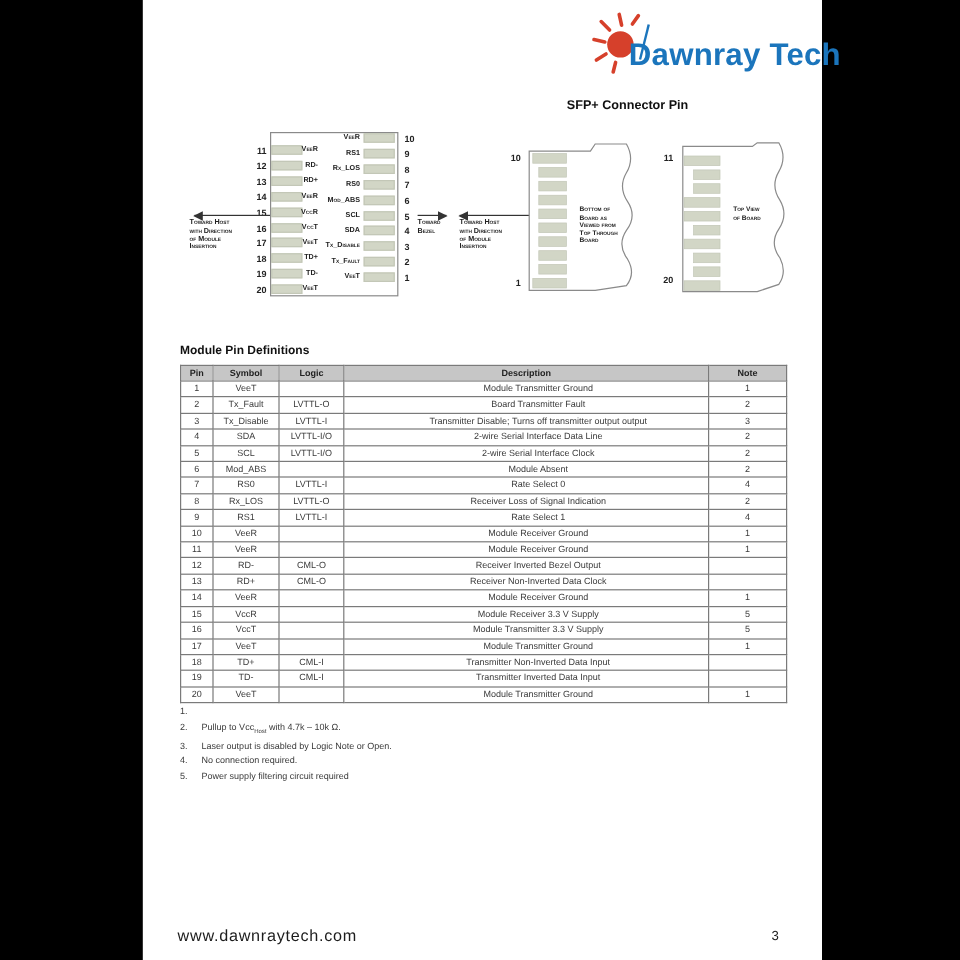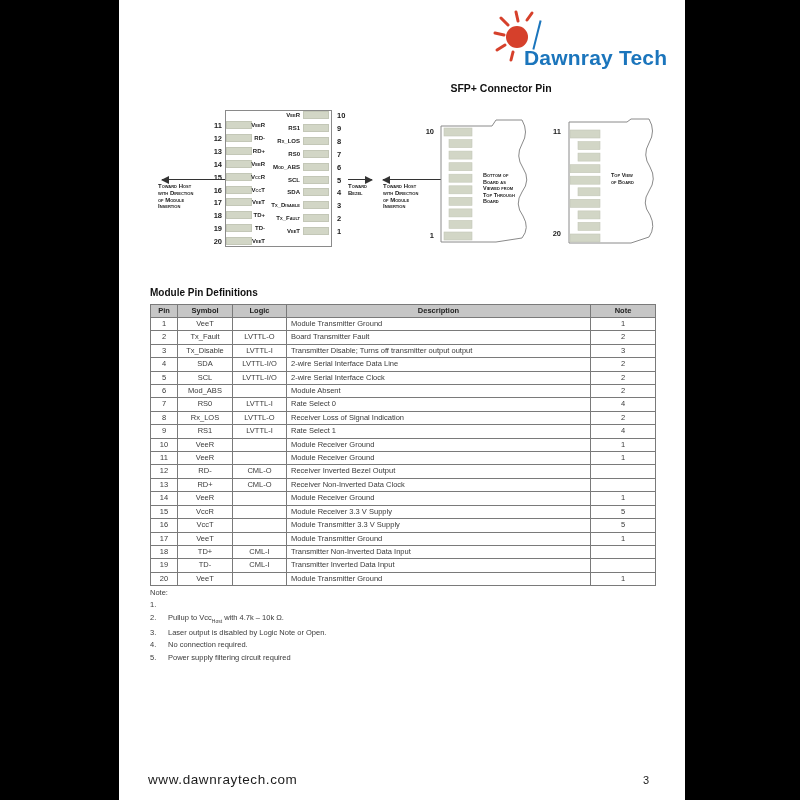--- a/index.html
+++ b/index.html
@@ -2,27 +2,27 @@
 <html><head>
 <meta charset="utf-8">
 <style>
   html,body{margin:0;padding:0}
   body{width:800px;height:800px;background:#000;font-family:"Liberation Sans",sans-serif;overflow:hidden;position:relative}
   .abs{position:absolute}
   .paper{position:absolute;left:119px;top:0;width:566px;height:800px;background:#fff}
 
   
   .logo{left:373px;top:8px;width:185px;height:60px}
-  .logo-text{position:absolute;left:32px;top:38px;font-size:21px;font-weight:bold;color:#1b75bc;letter-spacing:.2px;white-space:nowrap}
+  .logo-text{position:absolute;left:32px;top:22px;font-size:26px;font-weight:bold;color:#1b75bc;letter-spacing:.2px;white-space:nowrap}
   .logo-needle{position:absolute;left:44px;top:12px;width:2px;height:30px;background:#1b75bc;transform:rotate(14deg)}
 
   
   .sec-title{font-weight:bold;font-size:10.5px;color:#111;text-align:center;white-space:nowrap}
   .host-title{left:30px;top:82px;width:230px}
-  .sfp-title{left:312px;top:82px;width:140px}
+  .sfp-title{left:334px;top:82px;width:140px}
 
   
   .host-wrap{left:86px;top:110px;width:150px;height:140px}
   .host-rect{position:absolute;left:20px;top:0;width:105px;height:135px;border:1px solid #8a8a8a}
   .hp-num{position:absolute;font-size:7.5px;font-weight:bold;color:#222;height:9px;line-height:9px}
   .hp-num-l{left:0;width:17px;text-align:right}
   .hp-num-r{left:132px;width:18px;text-align:left}
   .hp-pad{position:absolute;width:26px;height:8px;background:#d2d6c6;border:1px solid #c3c7b7;box-sizing:border-box}
   .hp-pad-l{left:21px}
   .hp-pad-r{left:98px}
@@ -41,21 +41,21 @@
   .board-pad{fill:#d2d6c6;stroke:#c3c7b7;stroke-width:.6}
   .board-outline{fill:none;stroke:#8a8a8a;stroke-width:1}
   .board-num{position:absolute;font-size:7.5px;font-weight:bold;color:#222;width:16px;text-align:right;height:9px;line-height:9px}
   .board-cap{position:absolute;font-size:5.5px;font-weight:bold;color:#222;font-variant:small-caps;line-height:6.6px;white-space:nowrap}
 
   
   .table-title{left:31px;top:287px;font-weight:bold;font-size:10px;color:#111}
   .pin-table{position:absolute;left:31px;top:304px;border-collapse:collapse;table-layout:fixed;width:505px;font-size:7.5px;color:#3a3a3a;border:1px solid #4a4a4a}
   .pin-table th,.pin-table td{border:1px solid #7a7a7a;padding:0;height:12.4px;line-height:12.4px;text-align:center;overflow:hidden;white-space:nowrap}
   .pin-table th{background:#c6c6c6;font-weight:bold;color:#222;height:12px;line-height:12px}
-  .pin-table td.desc{text-align:left;padding-left:4px}
+  .pin-table td.desc{text-align:center;padding-left:20px}
 
   
   .notes{left:31px;top:587px;width:505px;font-size:7.5px;color:#3a3a3a}
   .note-label{line-height:12px}
   .note-item{display:flex;line-height:12.6px}
   .note-num{width:18px;flex:none}
   .note-text sub{font-size:5px}
 
   
   .footer-url{left:29px;top:772px;font-size:13.5px;color:#1c1c1c;letter-spacing:.6px}
@@ -351,21 +351,20 @@
           <td>20</td>
           <td>VeeT</td>
           <td></td>
           <td class="desc">Module Transmitter Ground</td>
           <td>1</td>
         </tr>
       </tbody>
   </table>
 
   <div class="abs notes">
-    <div class="note-label">Note:</div>
     <div>
         <div class="note-item">
           <span class="note-num">1.</span>
         </div>
         <div class="note-item">
           <span class="note-num">2.</span>
           <span class="note-text">Pullup to Vcc<sub>Host</sub> with 4.7k – 10k Ω.</span>
         </div>
         <div class="note-item">
           <span class="note-num">3.</span>

